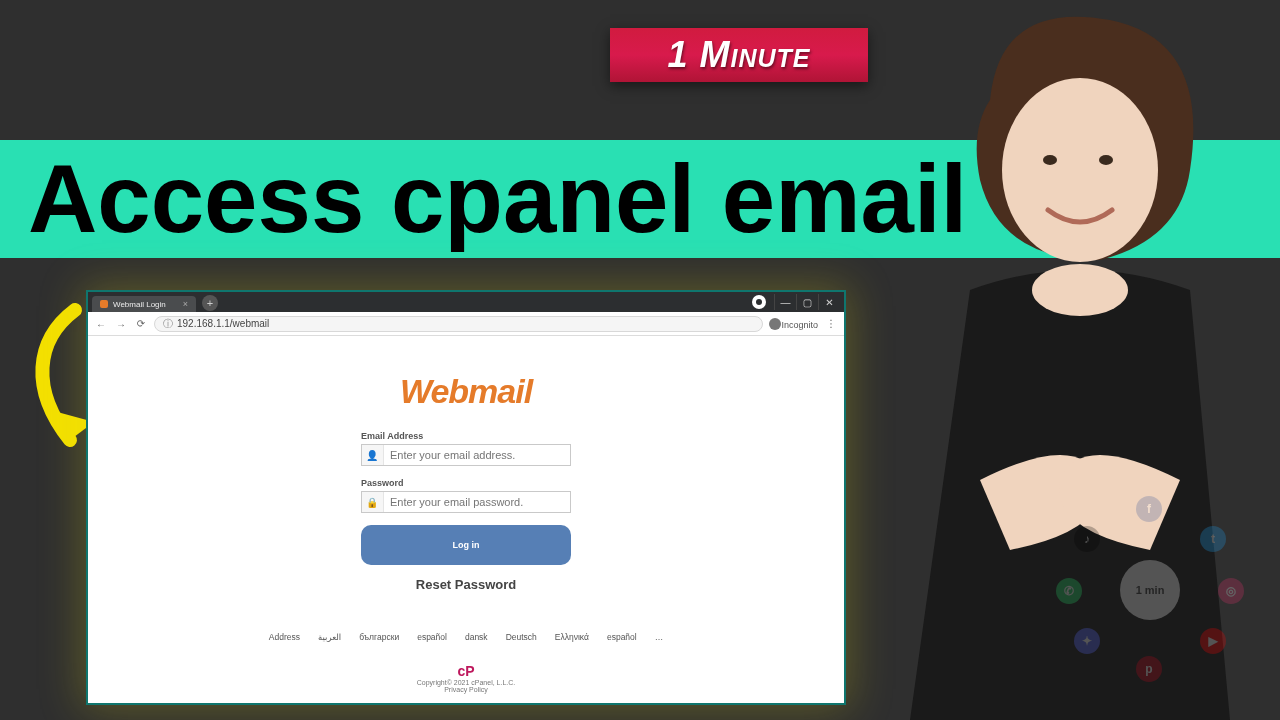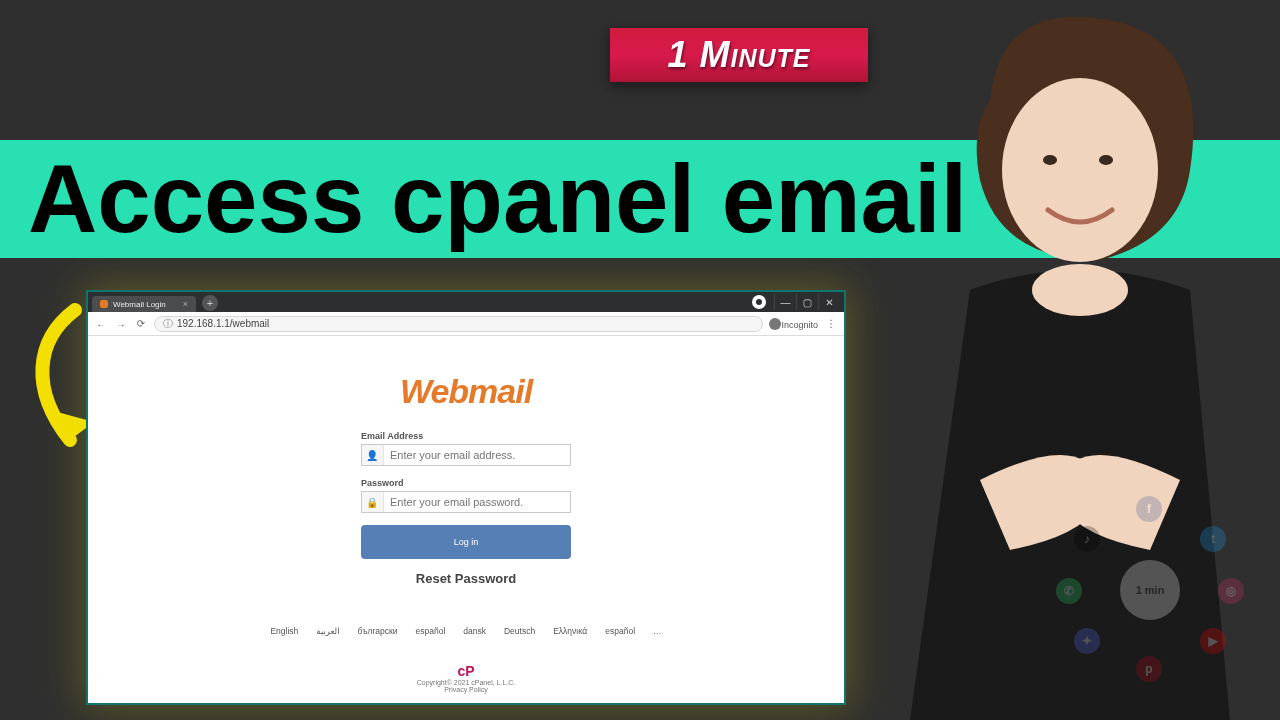--- a/index.html
+++ b/index.html
@@ -95,22 +95,22 @@
     font-size:34px;color:#e57b2a;letter-spacing:-1px;
   }
   .form{width:210px;margin-top:20px;font-size:9px;color:#555;}
   .lbl{font-weight:700;margin-bottom:3px;}
   .field{
     display:flex;align-items:center;border:1px solid #c9c9c9;height:22px;margin-bottom:12px;background:#fff;
   }
   .field .fi{width:22px;text-align:center;color:#888;border-right:1px solid #e5e5e5;font-size:10px;background:#f6f6f6;height:100%;line-height:22px;}
   .field input{border:none;outline:none;flex:1;padding:0 6px;font-size:11px;color:#888;background:transparent;}
   .login-btn{
-    width:100%;height:34px;background:#567fb5;color:#fff;border:none;border-radius:4px;
-    font-size:9px;font-weight:400;cursor:pointer;
+    width:100%;height:40px;background:#567fb5;color:#fff;border:none;border-radius:10px;
+    font-size:9px;font-weight:700;cursor:pointer;
   }
   .reset{margin-top:12px;font-size:13px;font-weight:700;color:#444;text-align:center;}
   .langs{margin-top:40px;display:flex;gap:18px;font-size:8.5px;color:#555;}
   .langs span{cursor:pointer;}
   .footer{margin-top:auto;margin-bottom:10px;text-align:center;font-size:7px;color:#777;}
   .footer .cp{color:#be185d;font-weight:800;font-size:14px;}
 
   
   .presenter{
     position:absolute; right:0; top:10px; width:430px; height:710px;
@@ -190,21 +190,21 @@
         <div class="lbl">Password</div>
         <div class="field">
           <span class="fi">🔒</span>
           <input type="password" placeholder="Enter your email password." style="">
         </div>
         <button class="login-btn">Log in</button>
         <div class="reset">Reset Password</div>
       </div>
 
       <div class="langs">
-        <span>English</span>
+        <span>Address</span>
         <span>العربية</span>
         <span>български</span>
         <span>español</span>
         <span>dansk</span>
         <span>Deutsch</span>
         <span>Ελληνικά</span>
         <span>español</span>
         <span>…</span>
       </div>
 

